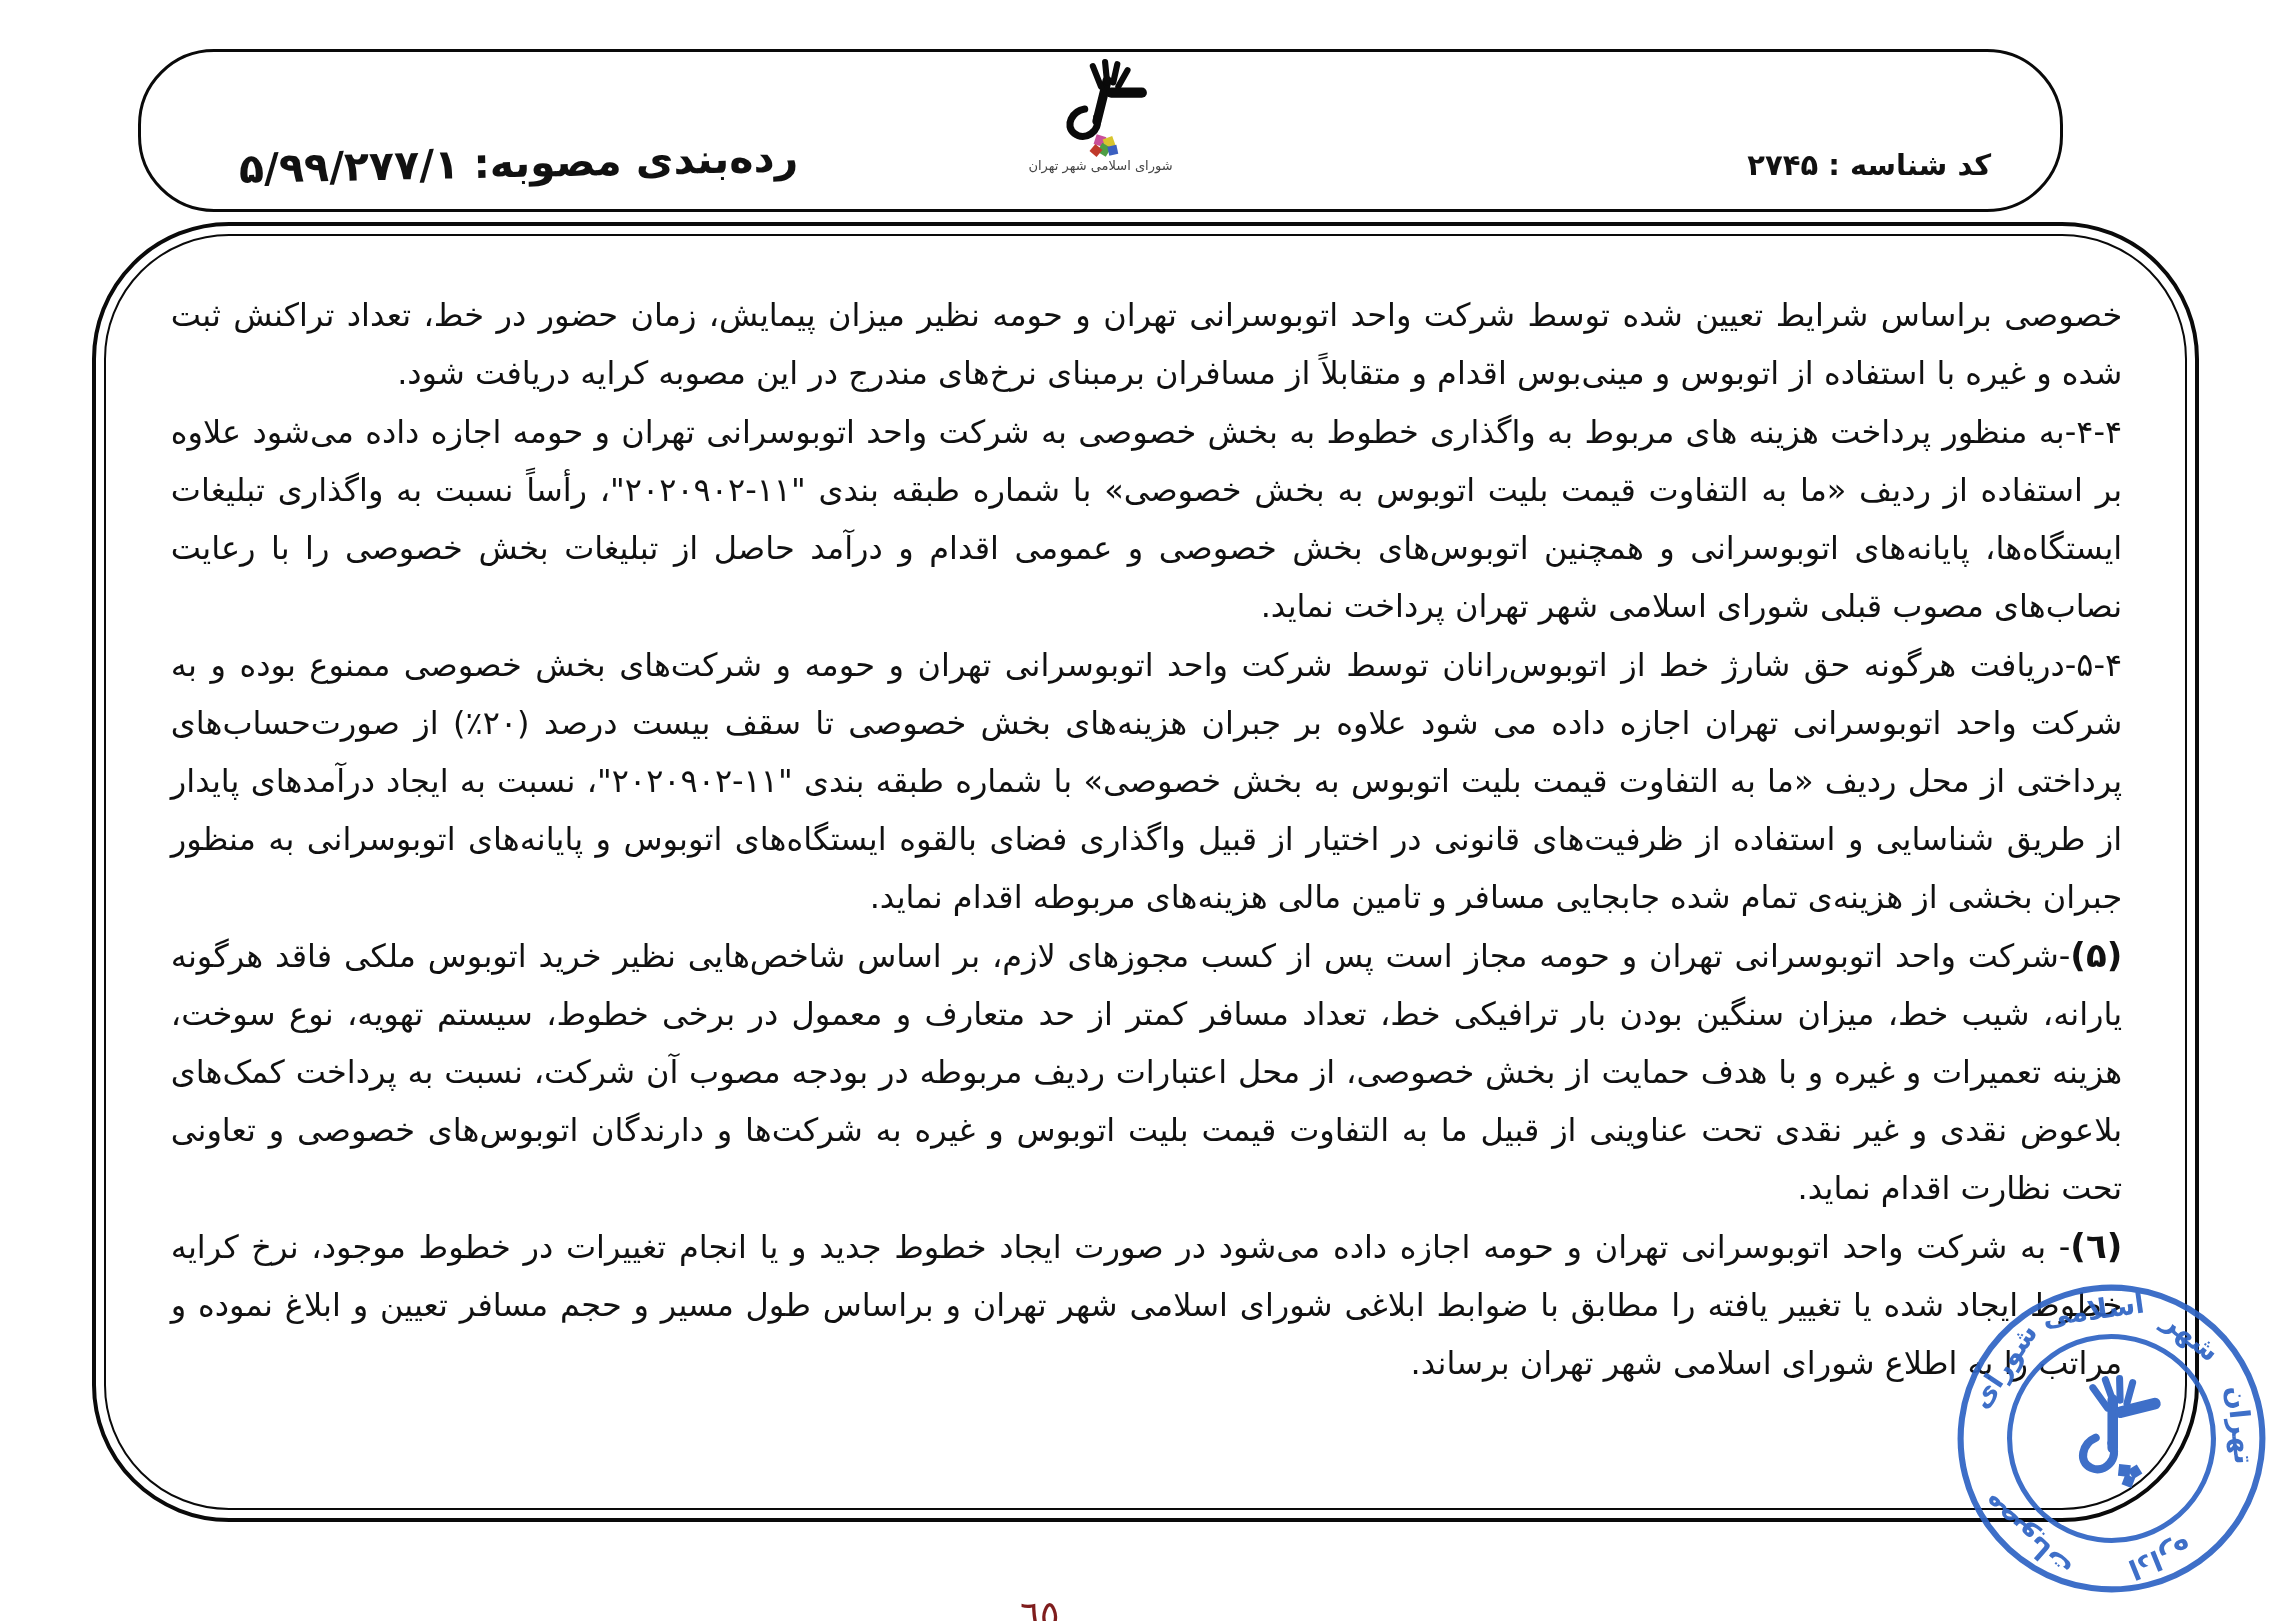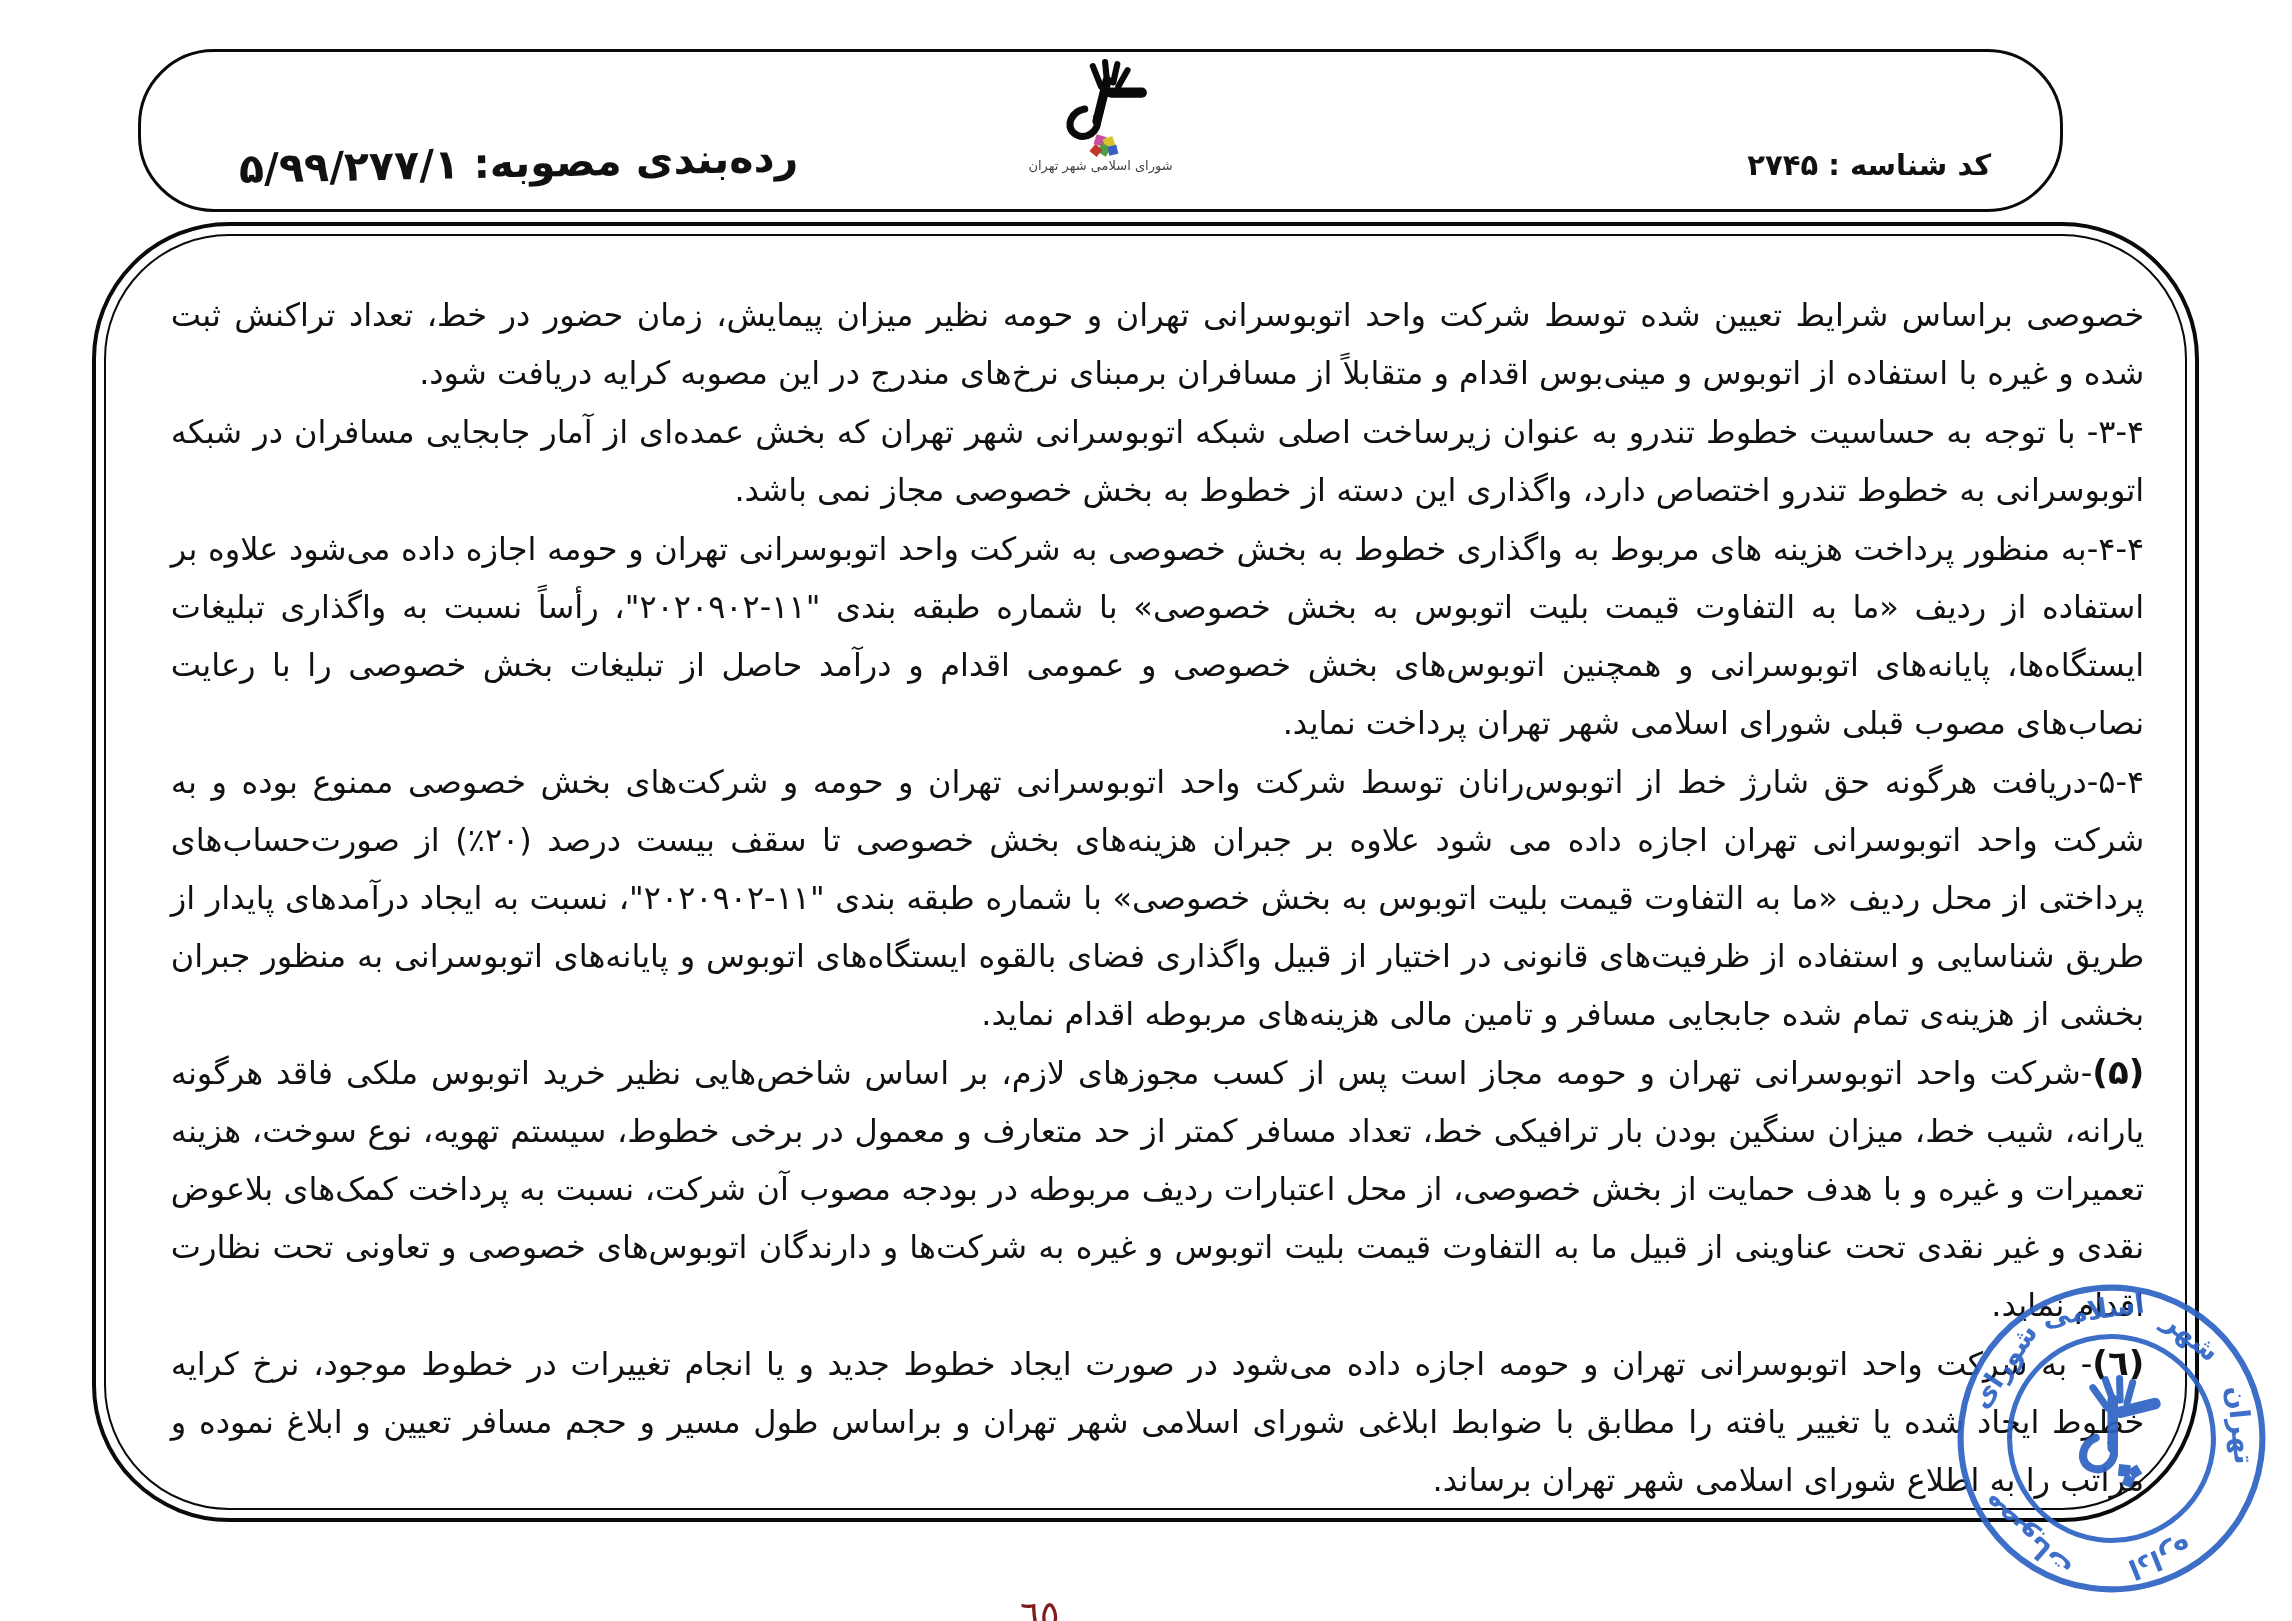--- a/index.html
+++ b/index.html
@@ -44,21 +44,21 @@
     position:absolute;left:93px;top:222px;
     width:2099px;height:1292px;
     border:4.9px solid #0a0a0a;border-radius:137px;
     background:#fff;
   }
   .content-inner{
     position:absolute;inset:7.8px;
     border:2px solid #0a0a0a;border-radius:125px;
   }
   .content-text{
-    padding:49px 41px 0 65px;
+    padding:49px 63px 0 65px;
     font-size:32px;line-height:58px;
     text-align:justify;text-justify:inter-word;
   }
   .content-text p{margin:0;}
   .p-marker{font-weight:700;font-size:34px;}
   
   .page-number{
     position:absolute;left:1021px;top:1593px;
     font-size:37px;letter-spacing:15.7px;color:#7f1d1d;
   }
@@ -104,21 +104,20 @@
       <div class="logo-caption">شورای اسلامی شهر تهران</div>
     </div>
 
     <div class="hdr-class">رده‌بندی مصوبه: ۵/۹۹/۲۷۷/۱</div>
   </div>
 
   <div class="content-outer">
     <div class="content-inner">
       <div class="content-text">
         <p><span class="p-marker"></span><span>خصوصی براساس شرایط تعیین شده توسط شرکت واحد اتوبوسرانی تهران و حومه نظیر میزان پیمایش، زمان حضور در خط، تعداد تراکنش ثبت شده و غیره با استفاده از اتوبوس و مینی‌بوس اقدام و متقابلاً از مسافران برمبنای نرخ‌های مندرج در این مصوبه کرایه دریافت شود.</span></p>
-        <p><span class="p-marker"></span><span>۴‏-‏۳‏- با توجه به حساسیت خطوط تندرو به عنوان زیرساخت اصلی شبکه اتوبوسرانی شهر تهران که بخش عمده‌ای از آمار جابجایی مسافران در شبکه اتوبوسرانی به خطوط تندرو اختصاص دارد، واگذاری این دسته از خطوط به بخش خصوصی مجاز نمی باشد.</span></p>
         <p><span class="p-marker"></span><span>۴‏-‏۴‏-به منظور پرداخت هزینه های مربوط به واگذاری خطوط به بخش خصوصی به شرکت واحد اتوبوسرانی تهران و حومه اجازه داده می‌شود علاوه بر استفاده از ردیف «ما به التفاوت قیمت بلیت اتوبوس به بخش خصوصی» با شماره طبقه بندی "۱۱‏-‏۲۰۲۰۹۰۲"، رأساً نسبت به واگذاری تبلیغات ایستگاه‌ها، پایانه‌های اتوبوسرانی و همچنین اتوبوس‌های بخش خصوصی و عمومی اقدام و درآمد حاصل از تبلیغات بخش خصوصی را با رعایت نصاب‌های مصوب قبلی شورای اسلامی شهر تهران پرداخت نماید.</span></p>
         <p><span class="p-marker"></span><span>۴‏-‏۵‏-دریافت هرگونه حق شارژ خط از اتوبوس‌رانان توسط شرکت واحد اتوبوسرانی تهران و حومه و شرکت‌های بخش خصوصی ممنوع بوده و به شرکت واحد اتوبوسرانی تهران اجازه داده می شود علاوه بر جبران هزینه‌های بخش خصوصی تا سقف بیست درصد (۲۰٪) از صورت‌حساب‌های پرداختی از محل ردیف «ما به التفاوت قیمت بلیت اتوبوس به بخش خصوصی» با شماره طبقه بندی "۱۱‏-‏۲۰۲۰۹۰۲"، نسبت به ایجاد درآمدهای پایدار از طریق شناسایی و استفاده از ظرفیت‌های قانونی در اختیار از قبیل واگذاری فضای بالقوه ایستگاه‌های اتوبوس و پایانه‌های اتوبوسرانی به منظور جبران بخشی از هزینه‌ی تمام شده جابجایی مسافر و تامین مالی هزینه‌های مربوطه اقدام نماید.</span></p>
         <p><span class="p-marker">(۵)</span><span>-شرکت واحد اتوبوسرانی تهران و حومه مجاز است پس از کسب مجوزهای لازم، بر اساس شاخص‌هایی نظیر خرید اتوبوس ملکی فاقد هرگونه یارانه، شیب خط، میزان سنگین بودن بار ترافیکی خط، تعداد مسافر کمتر از حد متعارف و معمول در برخی خطوط، سیستم تهویه، نوع سوخت، هزینه تعمیرات و غیره و با هدف حمایت از بخش خصوصی، از محل اعتبارات ردیف مربوطه در بودجه مصوب آن شرکت، نسبت به پرداخت کمک‌های بلاعوض نقدی و غیر نقدی تحت عناوینی از قبیل ما به التفاوت قیمت بلیت اتوبوس و غیره به شرکت‌ها و دارندگان اتوبوس‌های خصوصی و تعاونی تحت نظارت اقدام نماید.</span></p>
         <p><span class="p-marker">(٦)</span><span>- به شرکت واحد اتوبوسرانی تهران و حومه اجازه داده می‌شود در صورت ایجاد خطوط جدید و یا انجام تغییرات در خطوط موجود، نرخ کرایه خطوط ایجاد شده یا تغییر یافته را مطابق با ضوابط ابلاغی شورای اسلامی شهر تهران و براساس طول مسیر و حجم مسافر تعیین و ابلاغ نموده و مراتب را به اطلاع شورای اسلامی شهر تهران برساند.</span></p>
       </div>
     </div>
   </div>
 
   <div class="page-number">٦٥</div>
 

